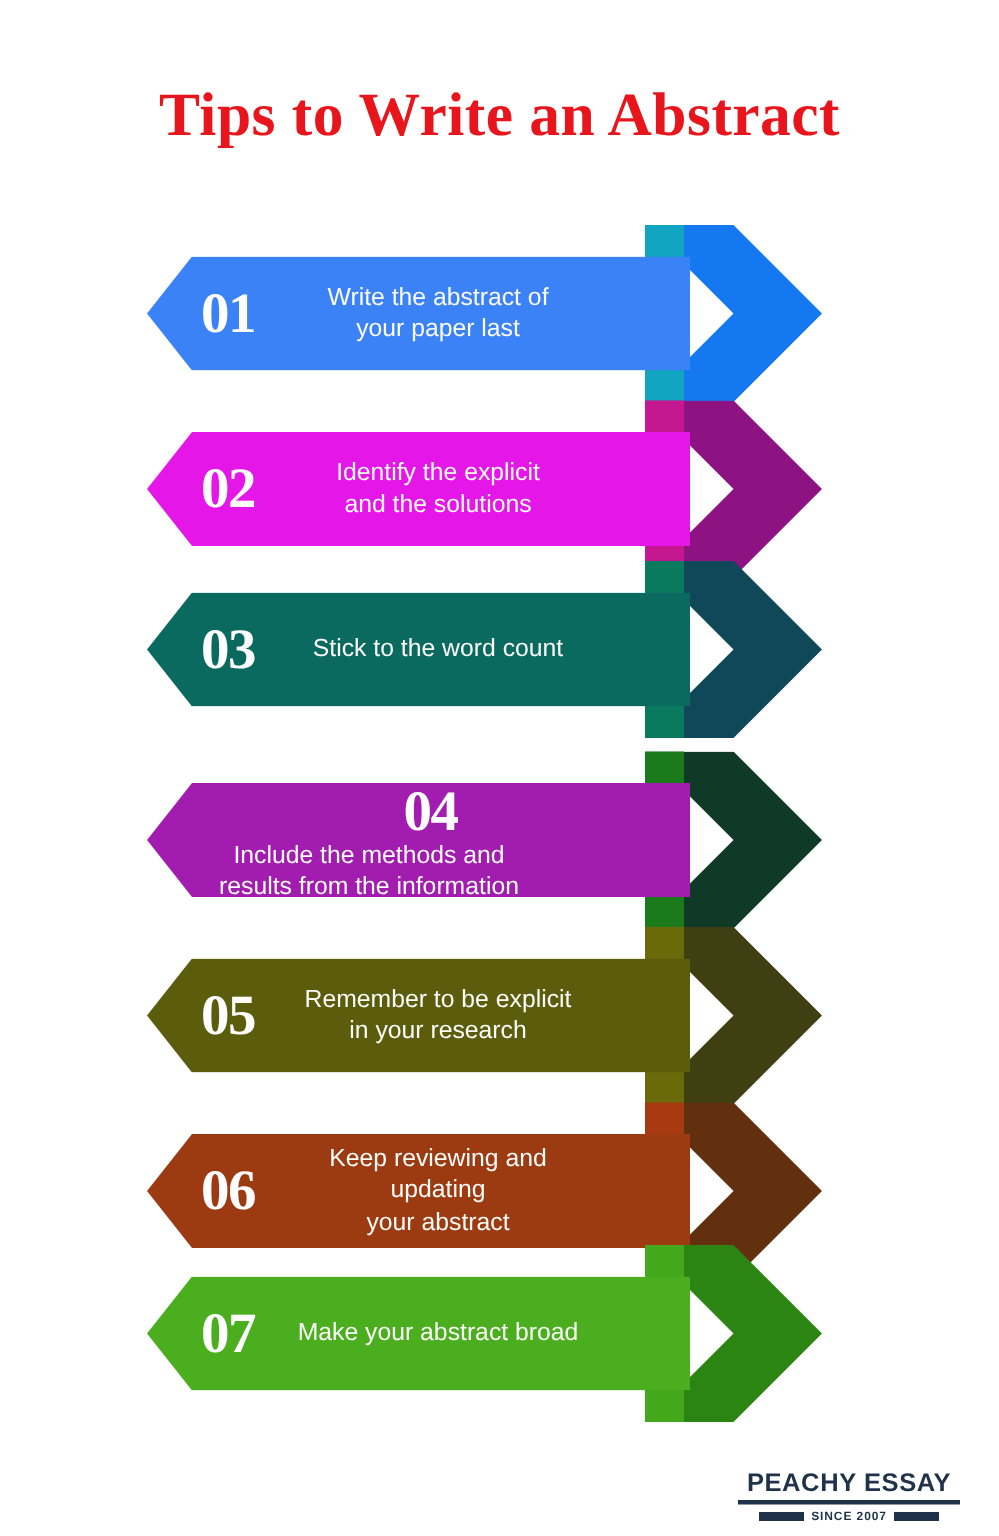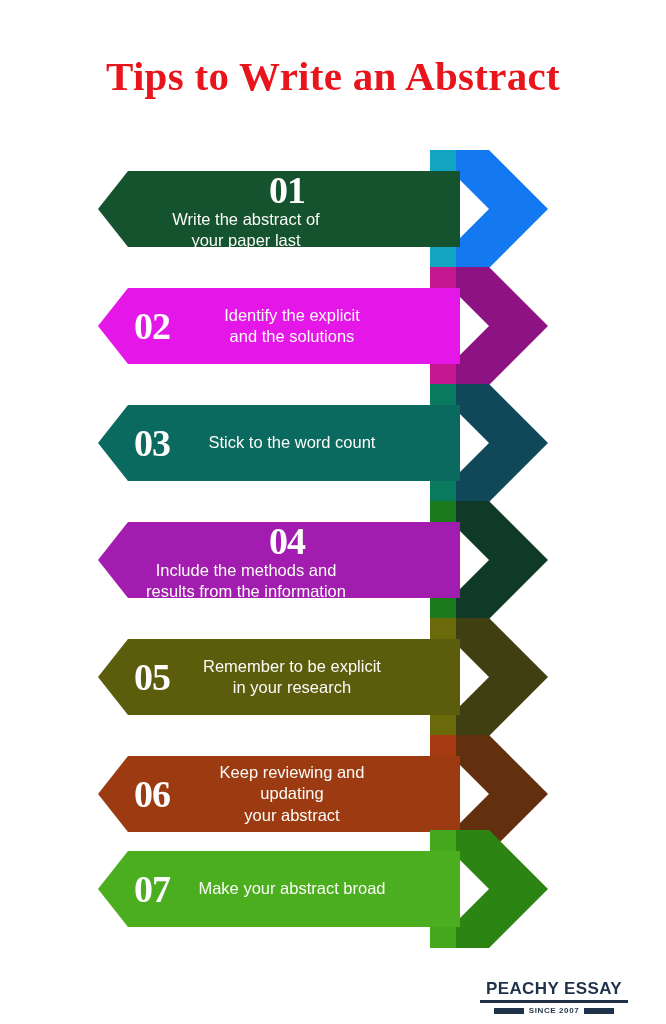--- a/index.html
+++ b/index.html
@@ -99,21 +99,21 @@
     font-family: Liberation Sans, sans-serif;
     font-size: 16.5px;
     line-height: 1.28;
     color: #fbfbf7;
   }
   .band-text .ln { display: block; }
 
   
   .logo {
     position: absolute;
-    left: 480px;
+    left: 492px;
     top: 980px;
     width: 148px;
     text-align: center;
     color: #1f3249;
   }
   .logo-word {
     font-family: "Liberation Sans", "DejaVu Sans", sans-serif;
     font-weight: bold;
     font-size: 17px;
     letter-spacing: 0.4px;
@@ -152,41 +152,41 @@
 
 <div class="poster">
 
   <h1 class="title">Tips to Write an Abstract</h1>
 
   <div class="rows">
       <div class="row" style="top: 0px;">
         <div class="arrowhead" style="background: rgb(20, 120, 240);"></div>
         <div class="accent top" style="background: rgb(18, 165, 194);"></div>
         <div class="accent bottom" style="background: rgb(18, 165, 194);"></div>
-        <div class="band" style="background: #14532d; flex-direction: column;">
+        <div class="band" style="background: #3b82f6;">
           <div class="band-number">01</div>
           <div class="band-text">
             <span class="ln">Write the abstract of</span>
             <span class="ln">your paper last</span>
           </div>
         </div>
       </div>
       <div class="row" style="top: 117px;">
         <div class="arrowhead" style="background: rgb(141, 19, 130);"></div>
         <div class="accent top" style="background: rgb(197, 23, 143);"></div>
         <div class="accent bottom" style="background: rgb(197, 23, 143);"></div>
         <div class="band" style="background: rgb(229, 22, 232);">
           <div class="band-number">02</div>
           <div class="band-text">
             <span class="ln">Identify the explicit</span>
             <span class="ln">and the solutions</span>
           </div>
         </div>
       </div>
-      <div class="row" style="top: 234px;">
+      <div class="row" style="top: 224px;">
         <div class="arrowhead" style="background: rgb(16, 72, 90);"></div>
         <div class="accent top" style="background: rgb(10, 122, 94);"></div>
         <div class="accent bottom" style="background: rgb(10, 122, 94);"></div>
         <div class="band" style="background: rgb(11, 106, 95);">
           <div class="band-number">03</div>
           <div class="band-text">
             <span class="ln">Stick to the word count</span>
           </div>
         </div>
       </div>

